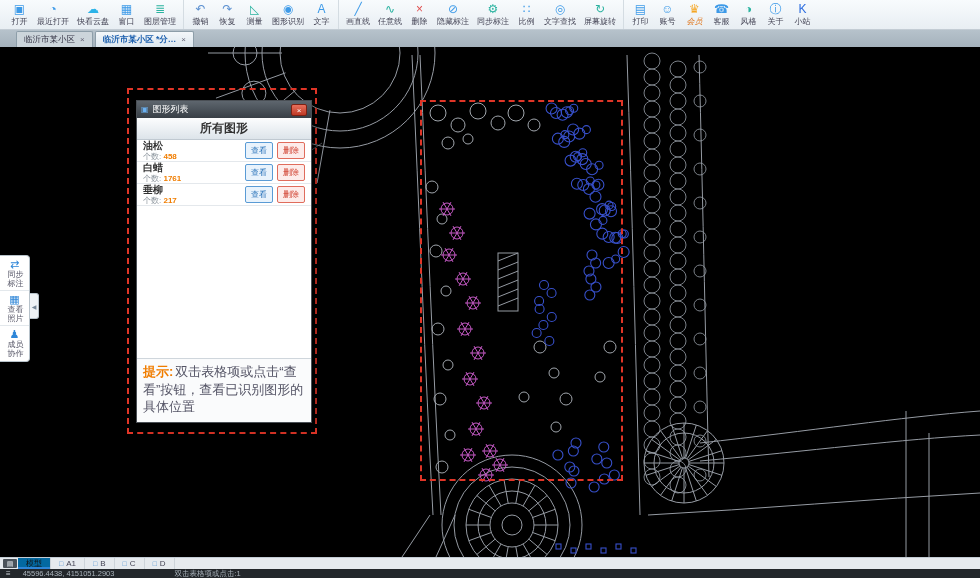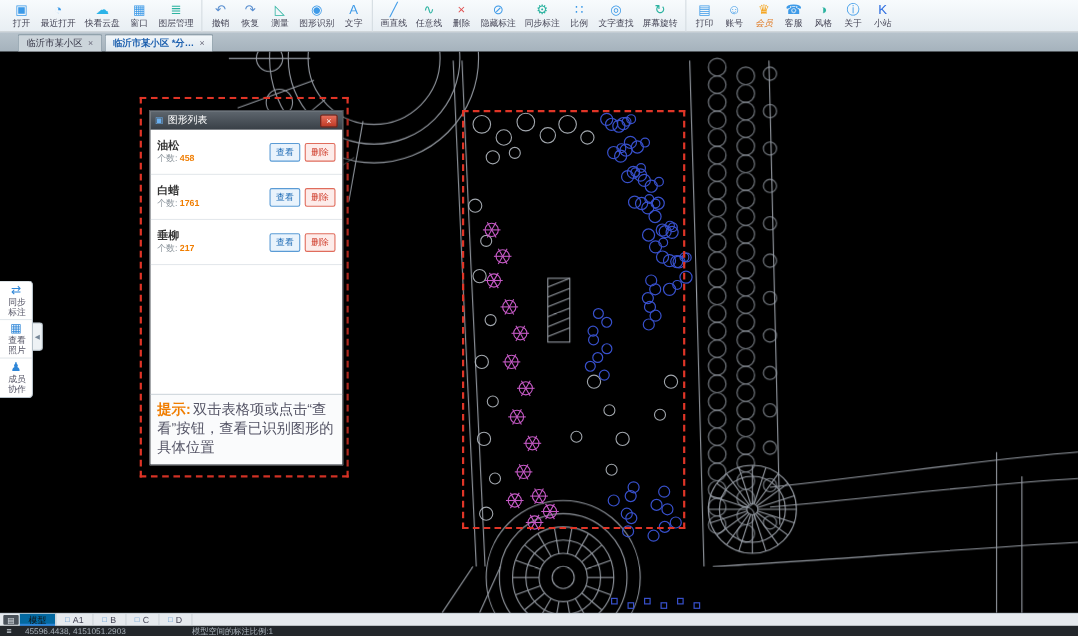--- a/index.html
+++ b/index.html
@@ -45,21 +45,21 @@
   .dlg-title { height: 17px; flex: none; background: linear-gradient(#5e666e,#383f46); color: #fff;
                display: flex; align-items: center; padding: 0 4px; font-size: 9px; }
   .dlg-ico { color: #6ab0f0; margin-right: 4px; font-size: 8px; }
   .dlg-close { margin-left: auto; width: 16px; height: 12px; text-align: center; line-height: 11px;
                font-size: 8px; color: #fff; background: linear-gradient(#e8705c,#bf3a26);
                border: 1px solid #7e2114; border-radius: 2px; cursor: pointer; }
   .dlg-header { height: 22px; flex: none; display: flex; align-items: center; justify-content: center;
                 font-size: 12px; font-weight: bold; color: #333;
                 background: linear-gradient(#fcfdfe,#dde4ea); border-bottom: 1px solid #c0c9d1; }
   .dlg-list { flex: 1; background: #fff; overflow: hidden; }
-  .dlg-row { height: 41px; display: flex; align-items: center; padding: 0 6px; border-bottom: 1px solid #e4e8ec; cursor: pointer; }
+  .dlg-row { height: 22px; display: flex; align-items: center; padding: 0 6px; border-bottom: 1px solid #e4e8ec; cursor: pointer; }
   .row-info { flex: 1; }
   .row-name { font-size: 10px; font-weight: bold; color: #333; line-height: 12px; }
   .row-count { font-size: 8px; color: #8892 9a; color: #8b95 9e; color: #8b949c; line-height: 10px; }
   .row-count .cv { color: #f07d00; font-weight: bold; }
   .row-btns { display: flex; gap: 4px; }
   .row-btns button { font-family: Liberation Mono, monospace; font-size: 8px; padding: 2px 5px; border-radius: 2px; cursor: pointer; }
   .btn-view { border: 1px solid #5a9bd5; background: #e9f3fc; color: #1f6cb5; }
   .btn-del  { border: 1px solid #e06c5c; background: #fdecea; color: #cf3a28; }
   .dlg-hint { flex: none; border-top: 1px solid #cfd6dc; background: #fafbfc; padding: 4px 6px 6px;
               font-size: 13px; color: #556; line-height: 1.35; }
@@ -546,20 +546,21 @@
     <div class="redrect rect2"></div>
     <div class="redrect rect1"></div>
 
 
     <div class="dialog">
       <div class="dlg-title">
         <span class="dlg-ico">▣</span>
         <span>图形列表</span>
         <span class="dlg-close">×</span>
       </div>
+      <div class="dlg-header">所有图形</div>
       <div class="dlg-list">
           <div class="dlg-row">
     <div class="row-info">
       <div class="row-name">油松</div>
       <div class="row-count">
         <span class="cl">个数:</span>
         <span class="cv">458</span>
       </div>
     </div>
     <div class="row-btns">
@@ -632,15 +633,15 @@
     <span>C</span>
   </div><div class="sheet">
     <span class="sheet-ico">□</span>
     <span>D</span>
   </div></div>
   </div>
 
   <div class="statusbar">
     <span class="st-menu">≡</span>
     <span class="st-coords">45596.4438, 4151051.2903</span>
-    <span class="st-scale">模型空间的标注比例:1</span>
+    <span class="st-scale">双击表格项或点击:1</span>
   </div>
 </div>
 
 </body></html>

